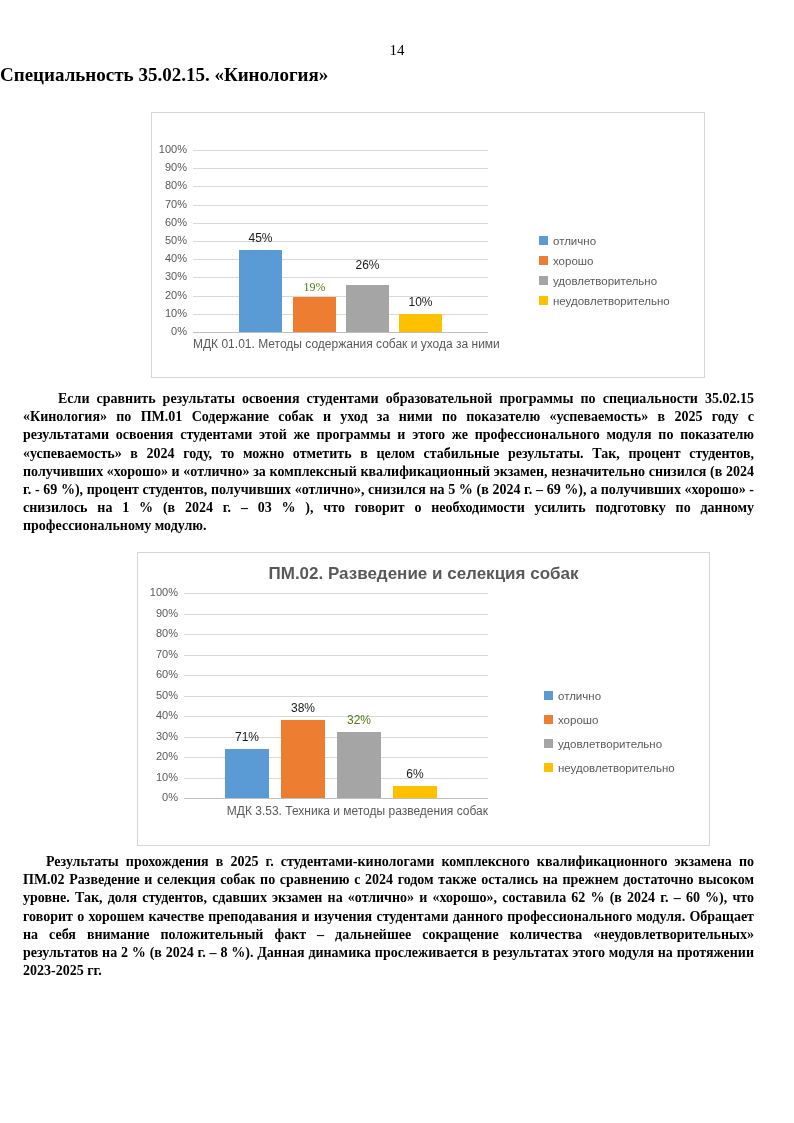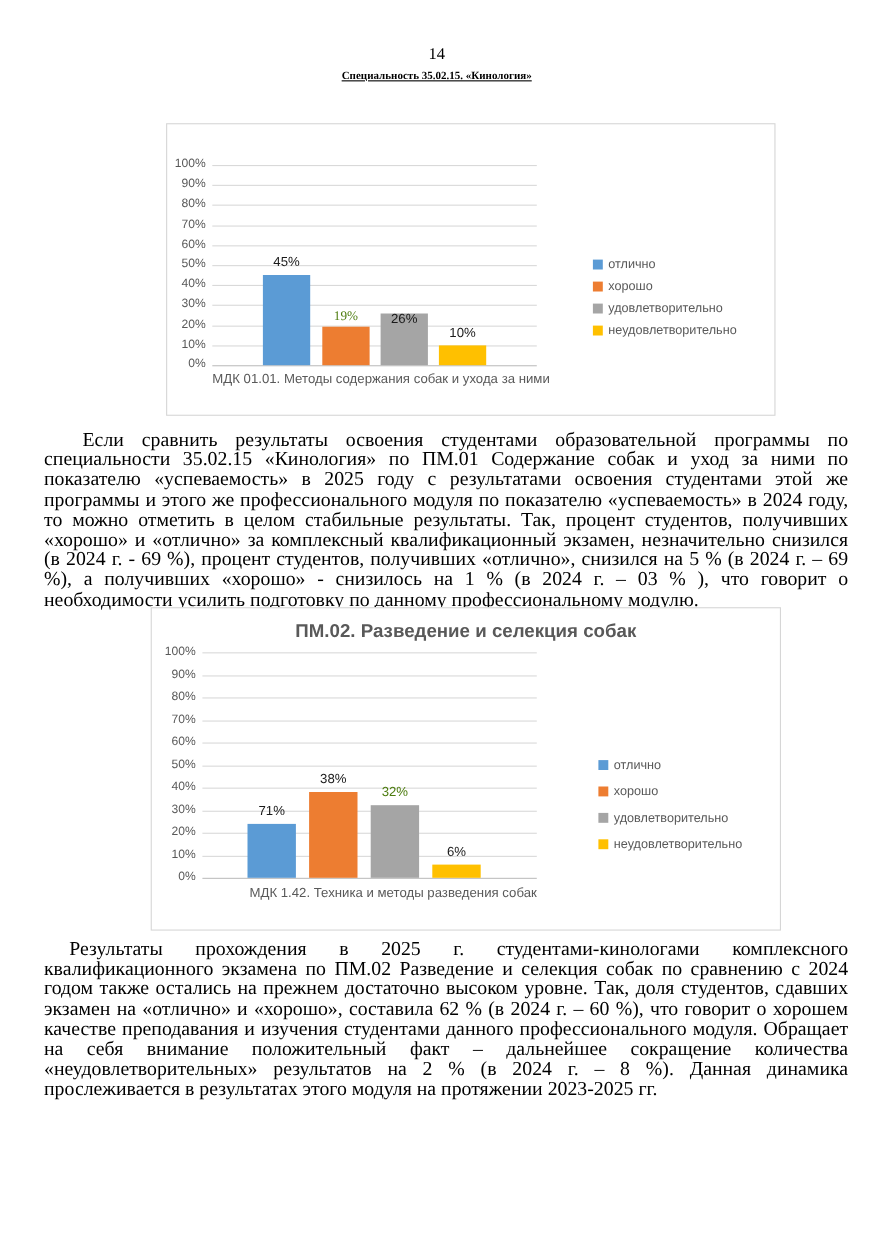--- a/index.html
+++ b/index.html
@@ -1,21 +1,21 @@
 <!DOCTYPE html>
 <html lang="ru"><head>
 <meta charset="utf-8">
 <style>
   html,body{margin:0;padding:0;background:#ffffff;}
   .page{position:relative;width:794px;height:1123px;background:#ffffff;overflow:hidden;
         font-family:"Liberation Serif", serif;color:#000;}
   .page-number{position:absolute;top:42px;left:0;width:794px;text-align:center;
         font-size:15px;}
-  .doc-heading{position:absolute;top:64px;left:0;width:794px;text-align:center;
-        font-size:10px;font-weight:bold;text-decoration:underline;}
+  .doc-heading{position:absolute;top:64px;left:0;width:794px;text-align:left;
+        font-size:19px;font-weight:bold;}
   .chart{position:absolute;margin:0;background:#fff;border:1px solid #d6d6d6;box-sizing:border-box;}
   .chart1{left:151px;top:112px;width:554px;height:266px;}
   .chart2{left:137px;top:552px;width:573px;height:294px;}
   .chart-title{position:absolute;left:0;top:11px;width:100%;text-align:center;
         font-family:"Liberation Sans", sans-serif;font-size:17px;font-weight:bold;color:#595959;}
   .plot{position:absolute;left:0;top:0;right:0;bottom:0;}
   .gridline{position:absolute;height:1px;background:#d9d9d9;}
   .gridline.axis{background:#bfbfbf;}
   .ytick{position:absolute;font-family:"Liberation Sans", sans-serif;font-size:11px;
         color:#595959;text-align:right;}
@@ -25,22 +25,22 @@
   .cat-label{position:absolute;font-family:"Liberation Sans", sans-serif;font-size:12px;
         color:#595959;text-align:right;white-space:nowrap;}
   .legend{position:absolute;list-style:none;margin:0;padding:0;}
   .legend-item{display:flex;align-items:center;font-family:"Liberation Sans", sans-serif;
         font-size:11.5px;color:#595959;white-space:nowrap;}
   .chart1 .legend{left:387px;top:121px;}
   .chart1 .legend-item{margin-bottom:7px;height:13px;}
   .chart2 .legend{left:406px;top:136px;}
   .chart2 .legend-item{margin-bottom:11px;height:13px;}
   .swatch{display:inline-block;width:9px;height:9px;margin-right:5px;flex:0 0 9px;}
-  .body-par{position:absolute;left:40px;width:731px;margin:0;text-align:justify;
-        font-size:18px;line-height:18.2px;}
+  .body-par{position:absolute;left:23px;width:731px;margin:0;text-align:justify;
+        font-size:14px;line-height:18.2px;font-weight:bold;}
   .par1{top:390px;text-indent:35px;}
   .par2{top:853px;text-indent:23px;}
 </style>
 </head>
 <body>
 
 <div class="page">
 
   <div class="page-number">14</div>
   <div class="doc-heading">Специальность 35.02.15. «Кинология»</div>
@@ -67,21 +67,21 @@
         <div class="ytick" style="left: 0px; width: 35px; top: 66.4px;">80%</div>
         <div class="gridline" style="left: 41px; width: 295px; top: 55.2px;"></div>
         <div class="ytick" style="left: 0px; width: 35px; top: 48.2px;">90%</div>
         <div class="gridline" style="left: 41px; width: 295px; top: 37px;"></div>
         <div class="ytick" style="left: 0px; width: 35px; top: 30px;">100%</div>
         <div class="bar" style="left: 87px; width: 43px; top: 137.1px; height: 81.9px; background: rgb(91, 155, 213);"></div>
         <div class="bar-label" style="left: 78.5px; width: 60px; top: 118.1px; color: rgb(26, 26, 26);">45%</div>
         <div class="bar" style="left: 141px; width: 43px; top: 184.42px; height: 34.58px; background: rgb(237, 125, 49);"></div>
         <div class="bar-label" style="left: 132.5px; width: 60px; top: 167px; color: #4d7c0f; font-family: Liberation Serif, serif;">19%</div>
         <div class="bar" style="left: 194px; width: 43px; top: 171.68px; height: 47.32px; background: rgb(165, 165, 165);"></div>
-        <div class="bar-label" style="left: 185.5px; width: 60px; top: 170px; color: rgb(26, 26, 26);">26%</div>
+        <div class="bar-label" style="left: 185.5px; width: 60px; top: 145px; color: rgb(26, 26, 26);">26%</div>
         <div class="bar" style="left: 247px; width: 43px; top: 200.8px; height: 18.2px; background: rgb(255, 192, 0);"></div>
         <div class="bar-label" style="left: 238.5px; width: 60px; top: 181.8px; color: rgb(26, 26, 26);">10%</div>
       </div>
     <div class="cat-label" style="left: 41px; width: 295px; top: 224px;">МДК 01.01. Методы содержания собак и ухода за ними</div>
     <ul class="legend">
       <li class="legend-item">
         <span class="swatch" style="background: rgb(91, 155, 213);"></span>
         <span>отлично</span>
       </li>
       <li class="legend-item">
@@ -128,21 +128,21 @@
         <div class="bar" style="left: 87px; width: 44px; top: 195.8px; height: 49.2px; background: rgb(91, 155, 213);"></div>
         <div class="bar-label" style="left: 79px; width: 60px; top: 176.8px; color: rgb(26, 26, 26);">71%</div>
         <div class="bar" style="left: 143px; width: 44px; top: 167.1px; height: 77.9px; background: rgb(237, 125, 49);"></div>
         <div class="bar-label" style="left: 135px; width: 60px; top: 148.1px; color: rgb(26, 26, 26);">38%</div>
         <div class="bar" style="left: 199px; width: 44px; top: 179.4px; height: 65.6px; background: rgb(165, 165, 165);"></div>
         <div class="bar-label" style="left: 191px; width: 60px; top: 160.4px; color: #4d7c0f;">32%</div>
         <div class="bar" style="left: 255px; width: 44px; top: 232.7px; height: 12.3px; background: rgb(255, 192, 0);"></div>
         <div class="bar-label" style="left: 247px; width: 60px; top: 213.7px; color: rgb(26, 26, 26);">6%</div>
       </div>
     <div class="chart-title">ПМ.02. Разведение и селекция собак</div>
-    <div class="cat-label" style="left: 46px; width: 304px; top: 251px;">МДК 1.42. Техника и методы разведения собак</div>
+    <div class="cat-label" style="left: 46px; width: 304px; top: 251px;">МДК 3.53. Техника и методы разведения собак</div>
     <ul class="legend">
       <li class="legend-item">
         <span class="swatch" style="background: rgb(91, 155, 213);"></span>
         <span>отлично</span>
       </li>
       <li class="legend-item">
         <span class="swatch" style="background: rgb(237, 125, 49);"></span>
         <span>хорошо</span>
       </li>
       <li class="legend-item">

